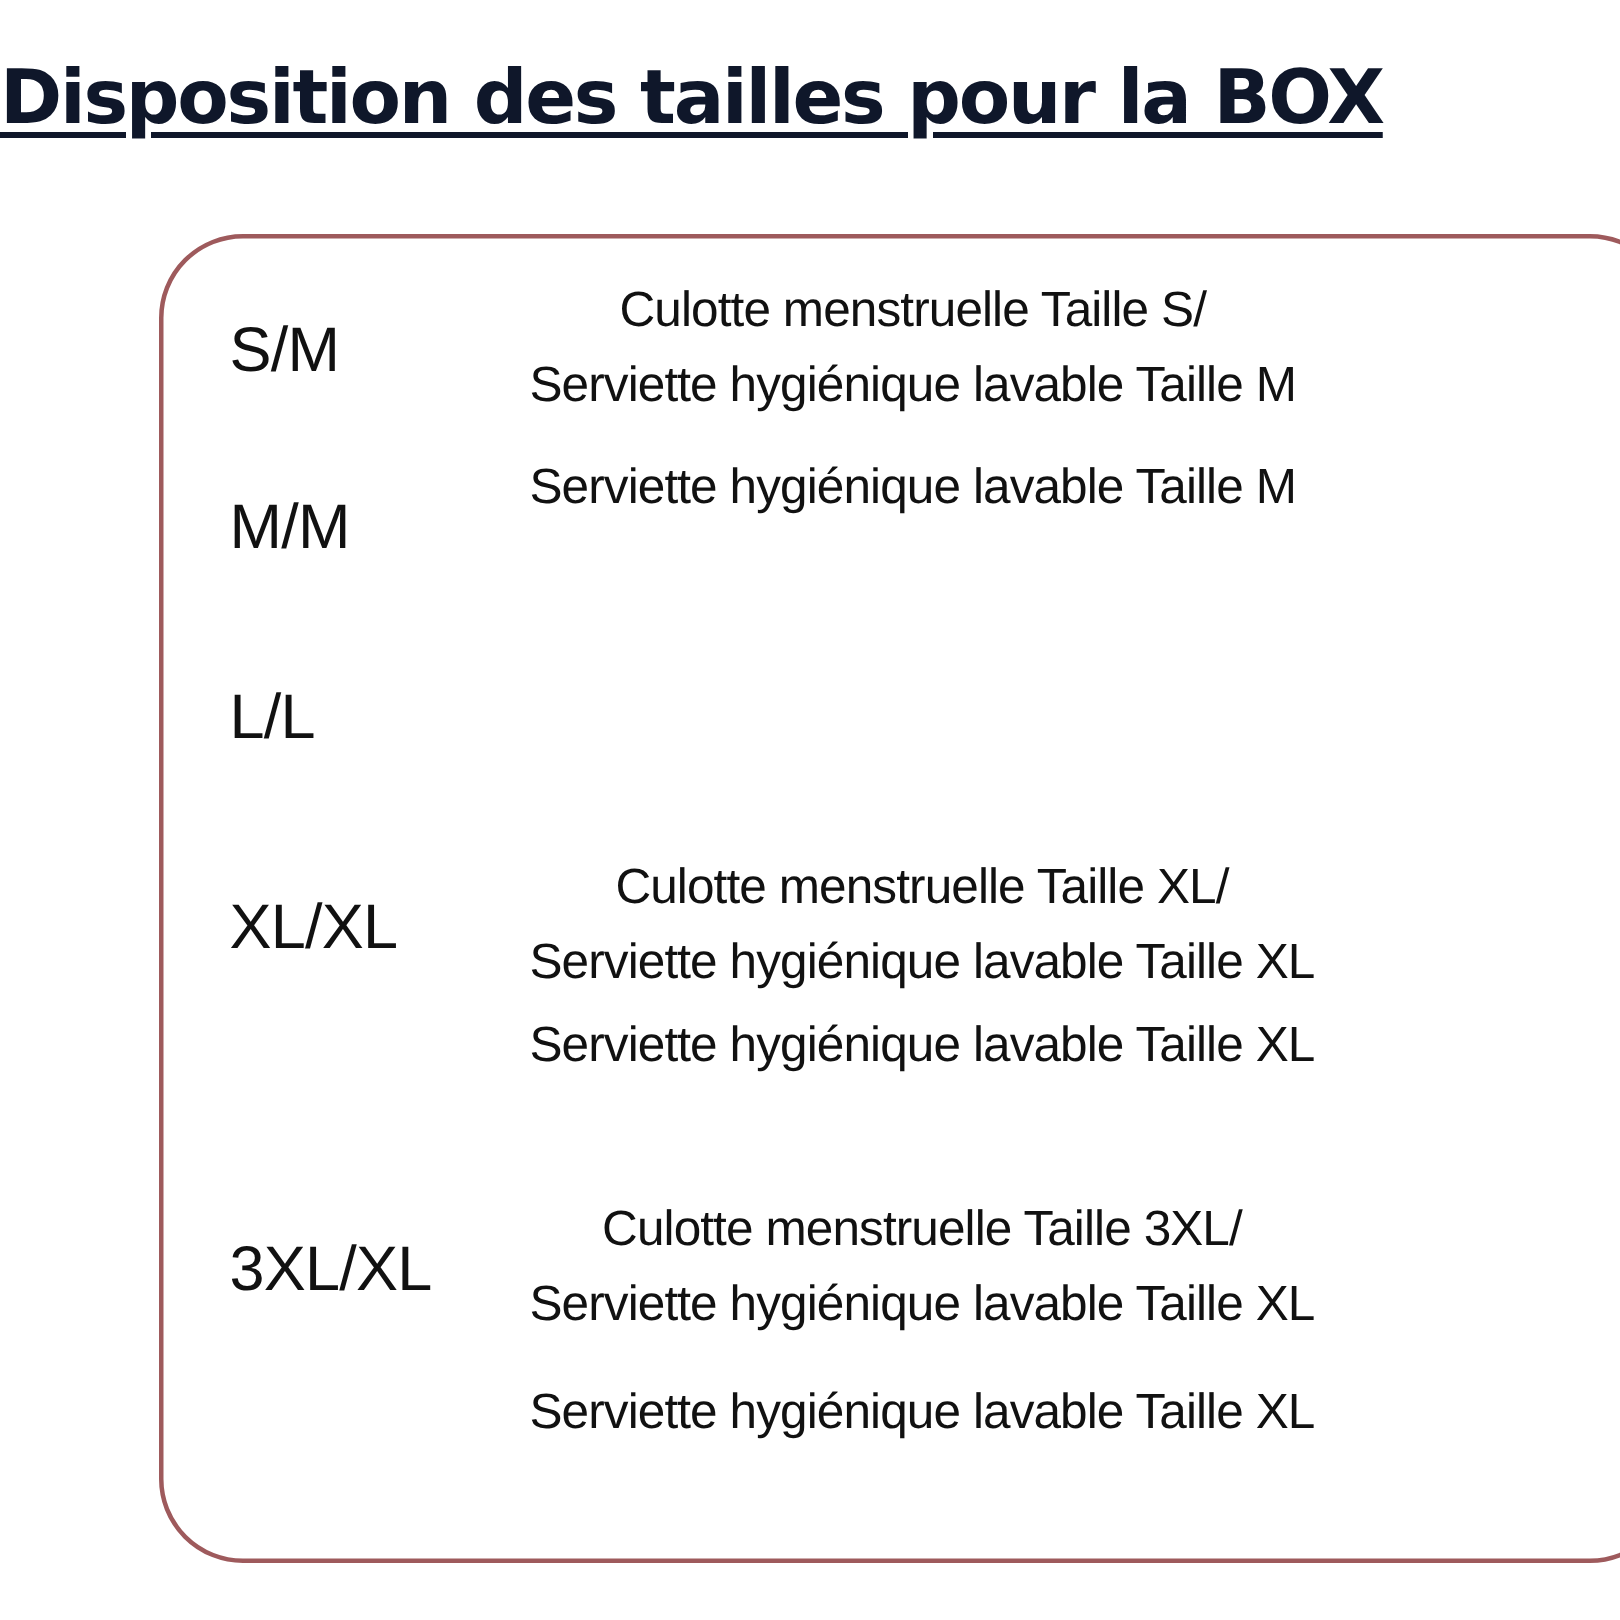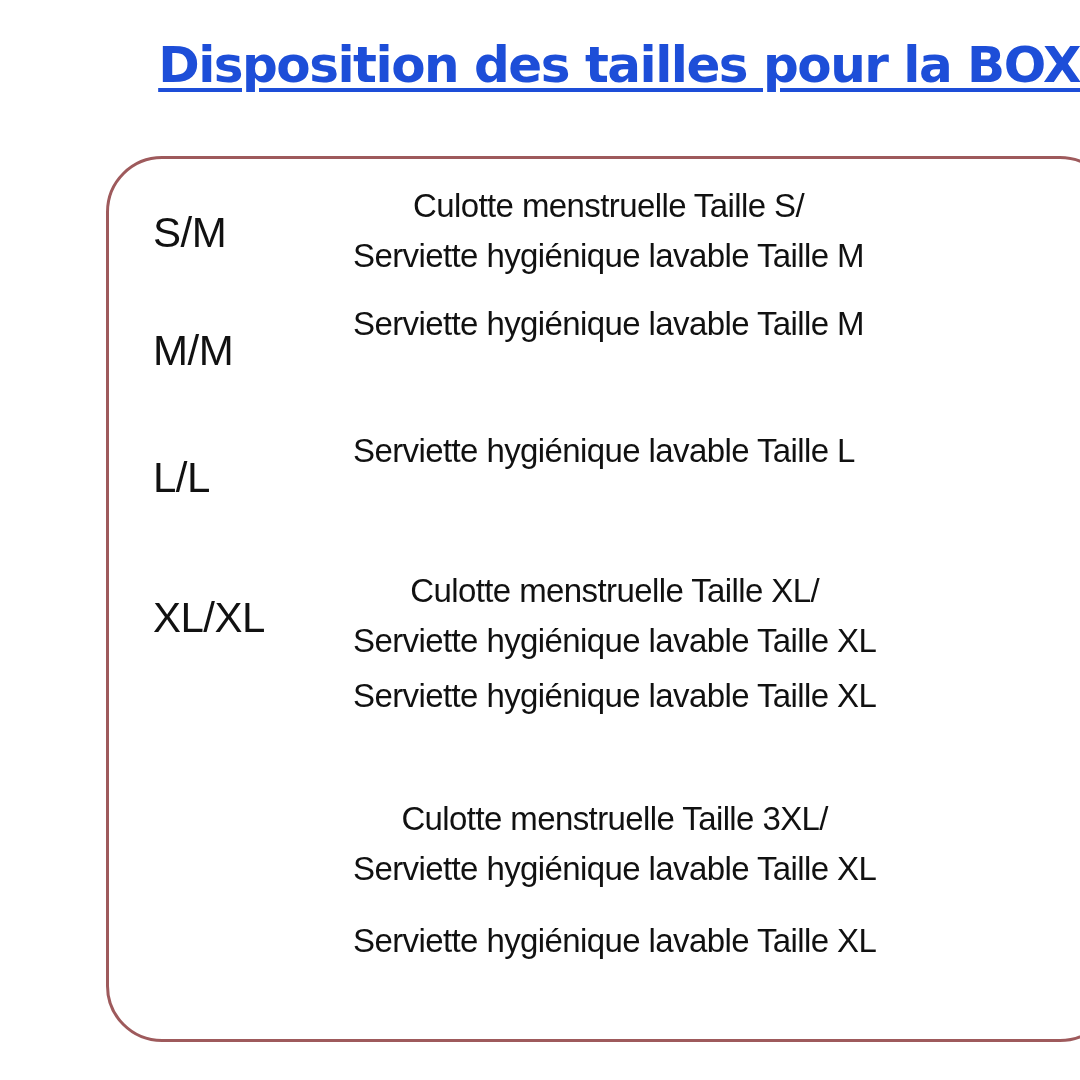--- a/index.html
+++ b/index.html
@@ -1,23 +1,23 @@
 <!DOCTYPE html>
 <html><head>
 <meta charset="utf-8">
 <style>
   html, body { margin: 0; padding: 0; background: #ffffff; }
   body { width: 1080px; height: 1080px; position: relative; overflow: hidden; font-family: "Liberation Sans", sans-serif; color: #111; }
   .title {
     position: absolute; left: 0; right: 0; top: 36px;
-    text-align: right;
+    text-align: left;
     font-family: "DejaVu Sans", sans-serif;
     font-weight: bold; font-size: 50px; letter-spacing: -1.5px;
     text-decoration: underline; text-decoration-thickness: 4px; text-underline-offset: 6px;
-    color: #1d4ed8;
+    color: #0f172a;
   }
   .box {
     position: absolute; left: 106px; top: 156px; width: 1010px; height: 886px;
     border: 3px solid #9e5a5c; border-radius: 56px; box-sizing: border-box;
   }
   .row { position: absolute; left: 0; width: 100%; height: 110px; }
   .size {
     position: absolute; left: 44px; top: 28px;
     font-family: "Liberation Sans", sans-serif; font-size: 42px; color: #111;
     letter-spacing: -0.5px;
@@ -43,36 +43,36 @@
   </div>
   <div class="row" style="top:140px">
     <div class="size">M/M</div>
     <div class="desc">
       <div>Serviette hygiénique lavable Taille M</div>
     </div>
   </div>
   <div class="row" style="top:267px">
     <div class="size">L/L</div>
     <div class="desc">
-      <div>Serviette hygiénique lavable Taille L</div>
     </div>
   </div>
   <div class="row" style="top:407px">
     <div class="size">XL/XL</div>
     <div class="desc">
       <div>Culotte menstruelle Taille XL/</div>
       <div>Serviette hygiénique lavable Taille XL</div>
     </div>
   </div>
   <div class="row" style="top:512px">
     <div class="desc">
       <div>Serviette hygiénique lavable Taille XL</div>
     </div>
   </div>
   <div class="row" style="top:635px">
+    <div class="size">3XL/XL</div>
     <div class="desc">
       <div>Culotte menstruelle Taille 3XL/</div>
       <div>Serviette hygiénique lavable Taille XL</div>
     </div>
   </div>
   <div class="row" style="top:757px">
     <div class="desc">
       <div>Serviette hygiénique lavable Taille XL</div>
     </div>
   </div>

